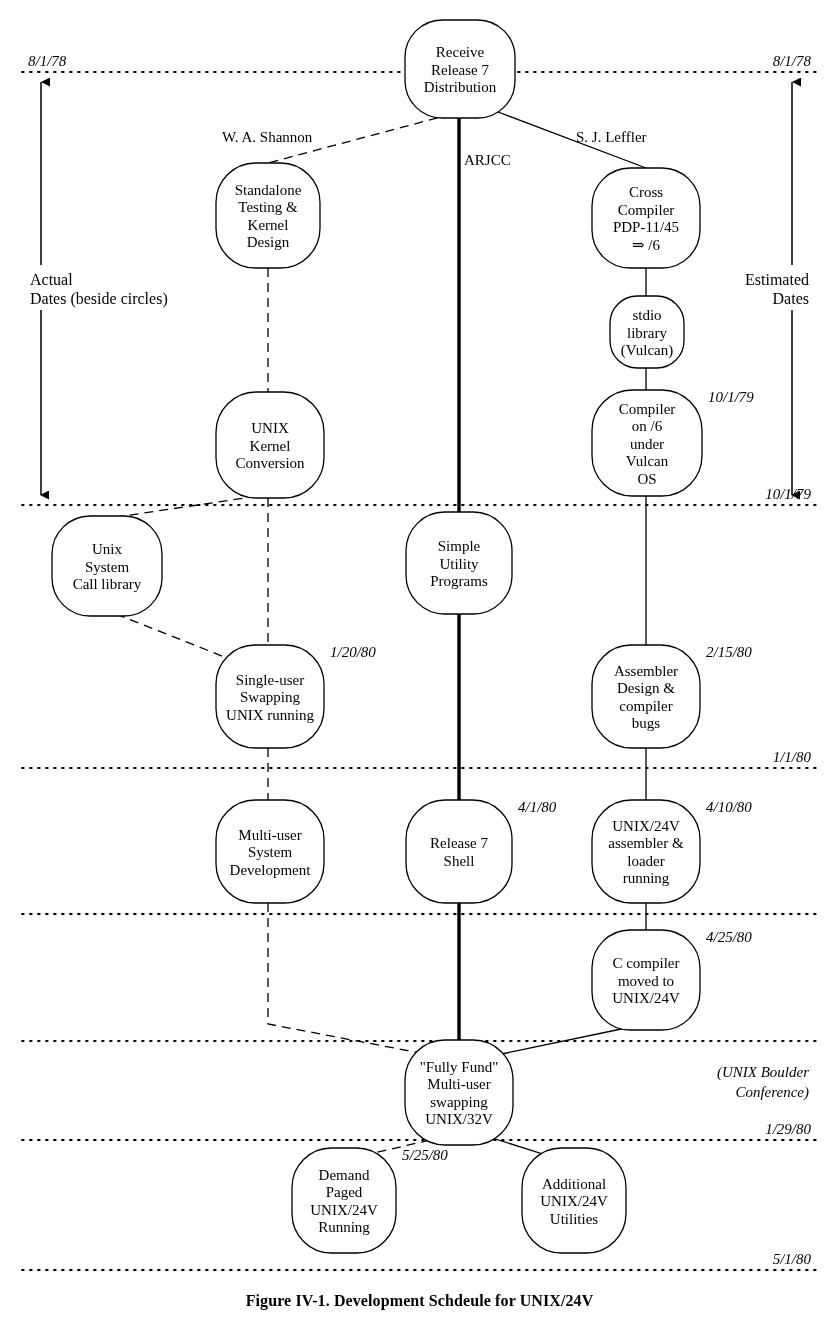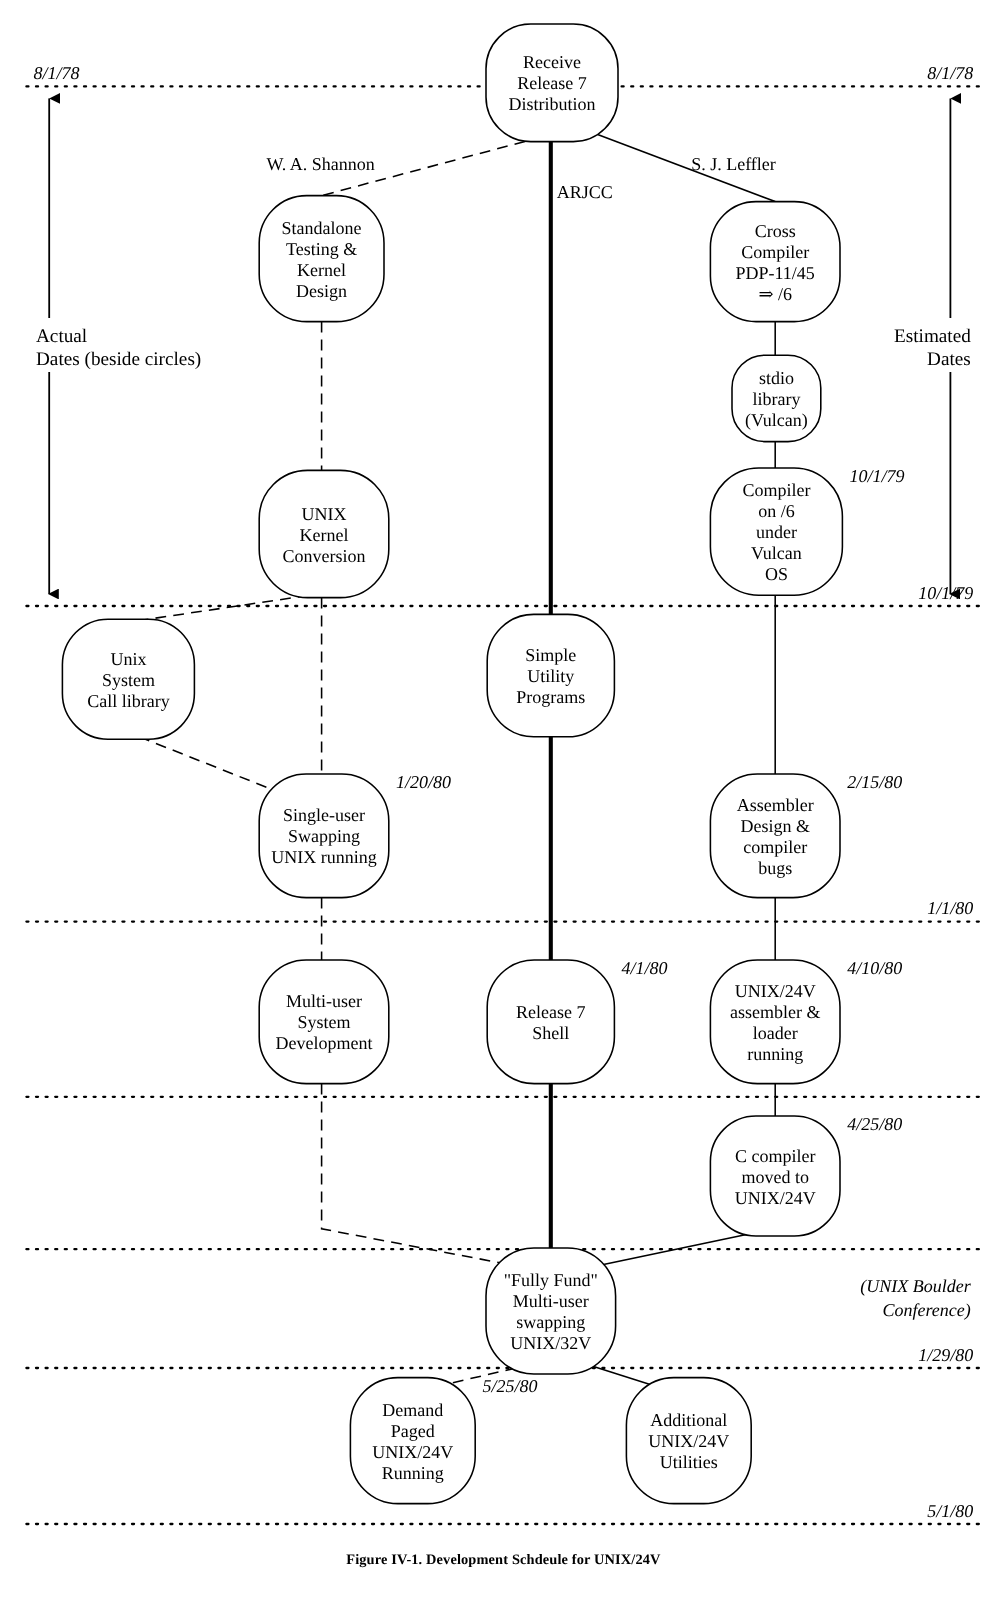--- a/index.html
+++ b/index.html
@@ -19,21 +19,21 @@
   .date-label{font-family:"Liberation Serif","DejaVu Serif",serif;
               font-size:15px;font-style:italic;fill:#000;}
   .side-label{font-family:"Liberation Serif","DejaVu Serif",serif;
               font-size:16px;fill:#000;}
   .edge-tag{font-family:"Liberation Serif","DejaVu Serif",serif;
             font-size:15px;fill:#000;}
   .note-label{font-family:"Liberation Serif","DejaVu Serif",serif;
               font-size:15px;font-style:italic;fill:#000;text-anchor:end;}
   .caption{position:absolute;left:0;right:0;top:1292px;text-align:center;
            font-family:"Liberation Serif","DejaVu Serif",serif;
-           font-size:12px;font-weight:bold;letter-spacing:.1px;}
+           font-size:16px;font-weight:bold;letter-spacing:.1px;}
 </style>
 </head>
 <body>
 
 <div id="stage">
 
 <svg id="diagram" viewBox="0 0 839 1337">
   <defs>
     <marker id="arrowdown" markerWidth="9" markerHeight="9" refX="4.5" refY="8" orient="auto" markerUnits="userSpaceOnUse">
       <path d="M0,0 L9,0 L4.5,9 Z" fill="#000"></path>

